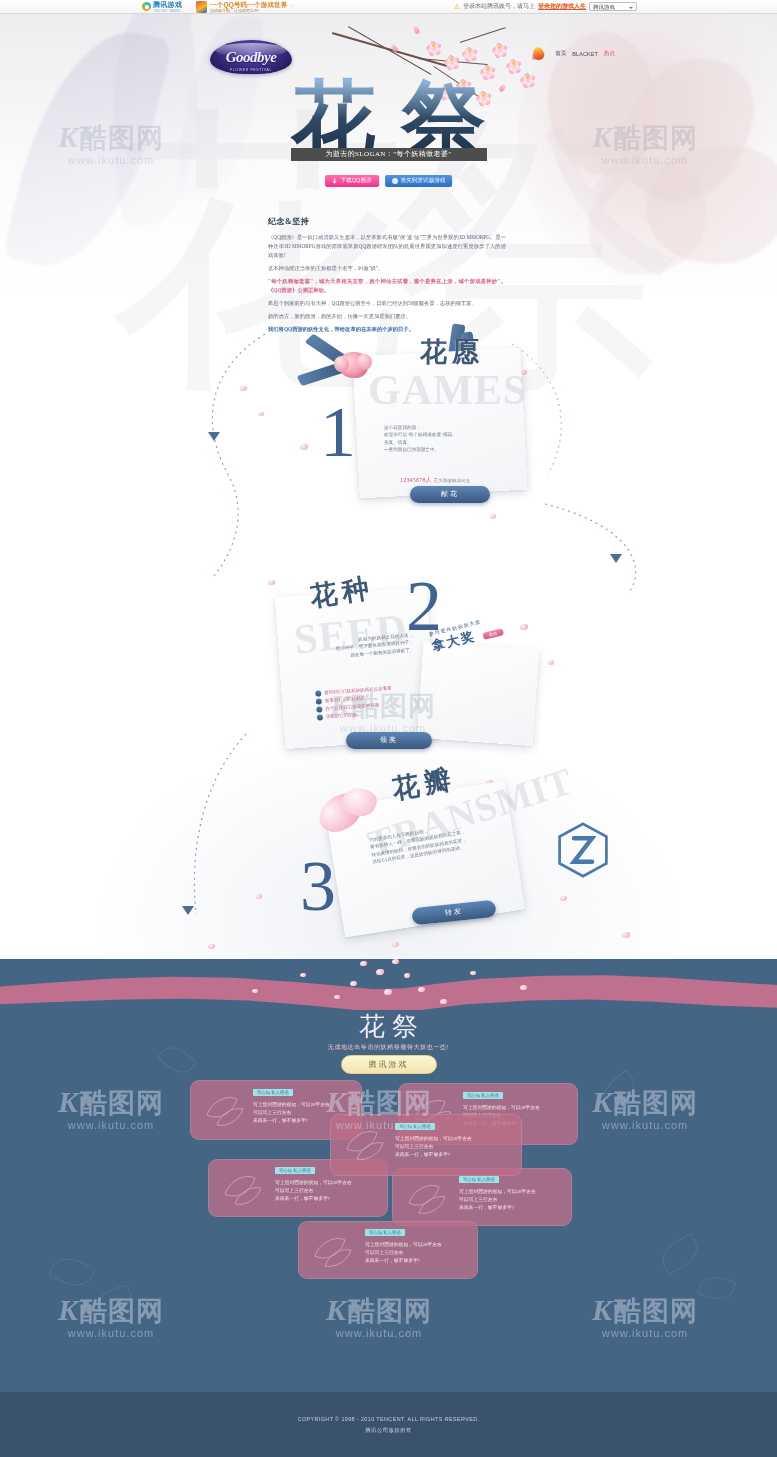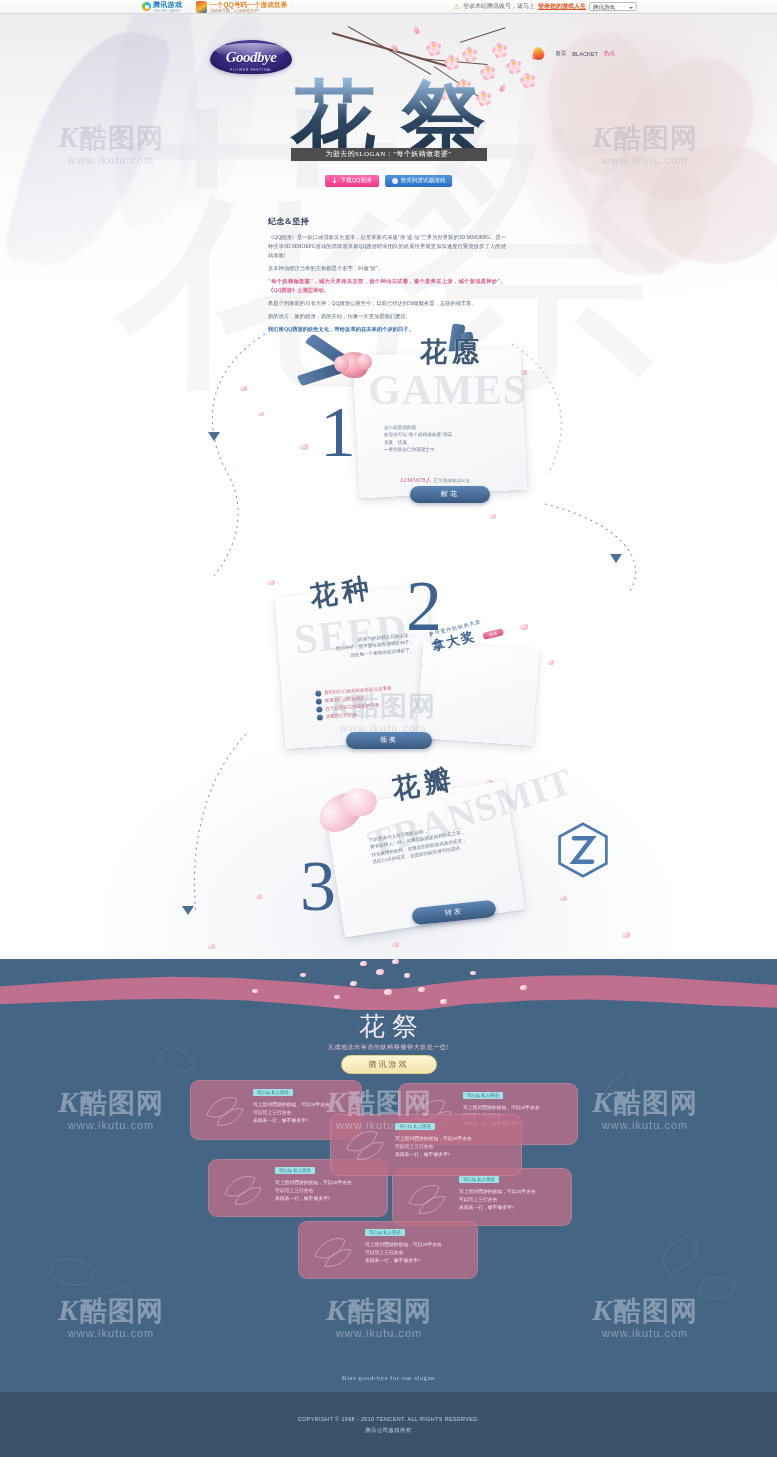--- a/index.html
+++ b/index.html
@@ -834,21 +834,20 @@
       <div class="wm-url" style="font-size:11px;margin-top:2px;">www.ikutu.com</div>
     </div>
     <div class="wm wm-dark" style="left:592px; top:336px;">
       <div class="wm-row">
         <span class="wm-k" style="font-size:30px;">K</span>
         <span class="wm-cn" style="font-size:27px;">酷图网</span>
       </div>
       <div class="wm-url" style="font-size:11px;margin-top:2px;">www.ikutu.com</div>
     </div>
 
-    <div class="slogan-foot">Kiss good-bye for our slogan</div>
 
     <div class="footer">
       <div>COPYRIGHT © 1998 - 2010 TENCENT. ALL RIGHTS RESERVED.</div>
       <div>腾讯公司版权所有</div>
     </div>
   </div>
 
 </div>
 
 </body></html>

